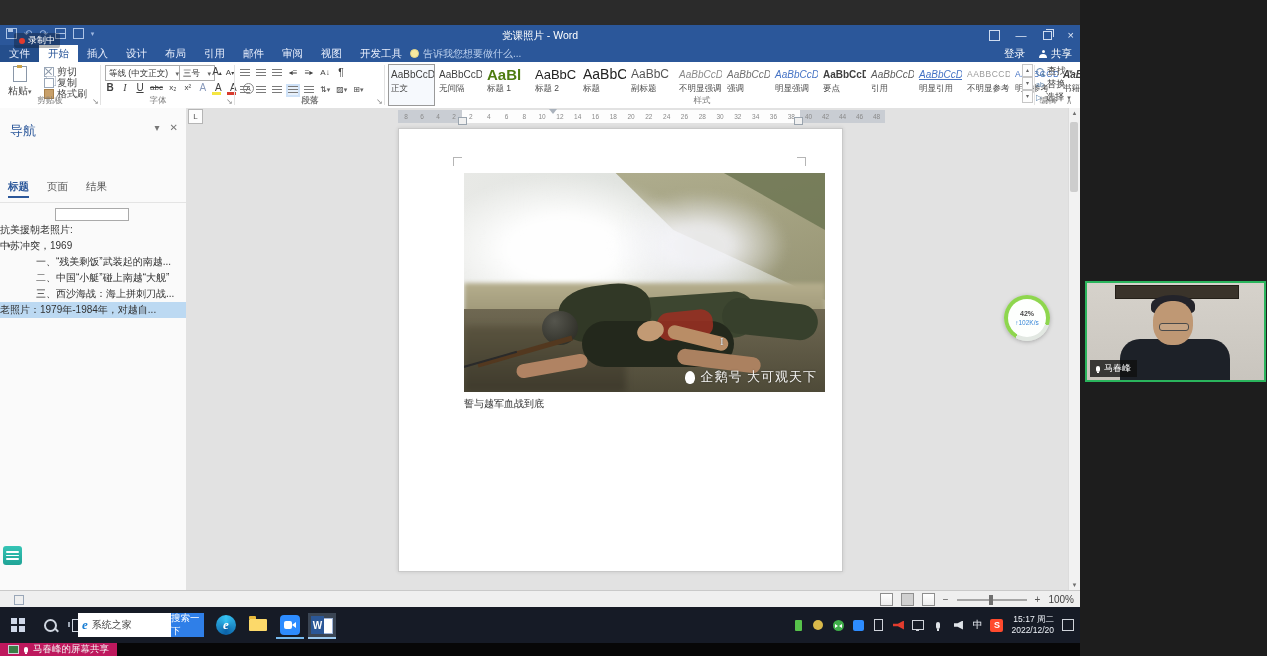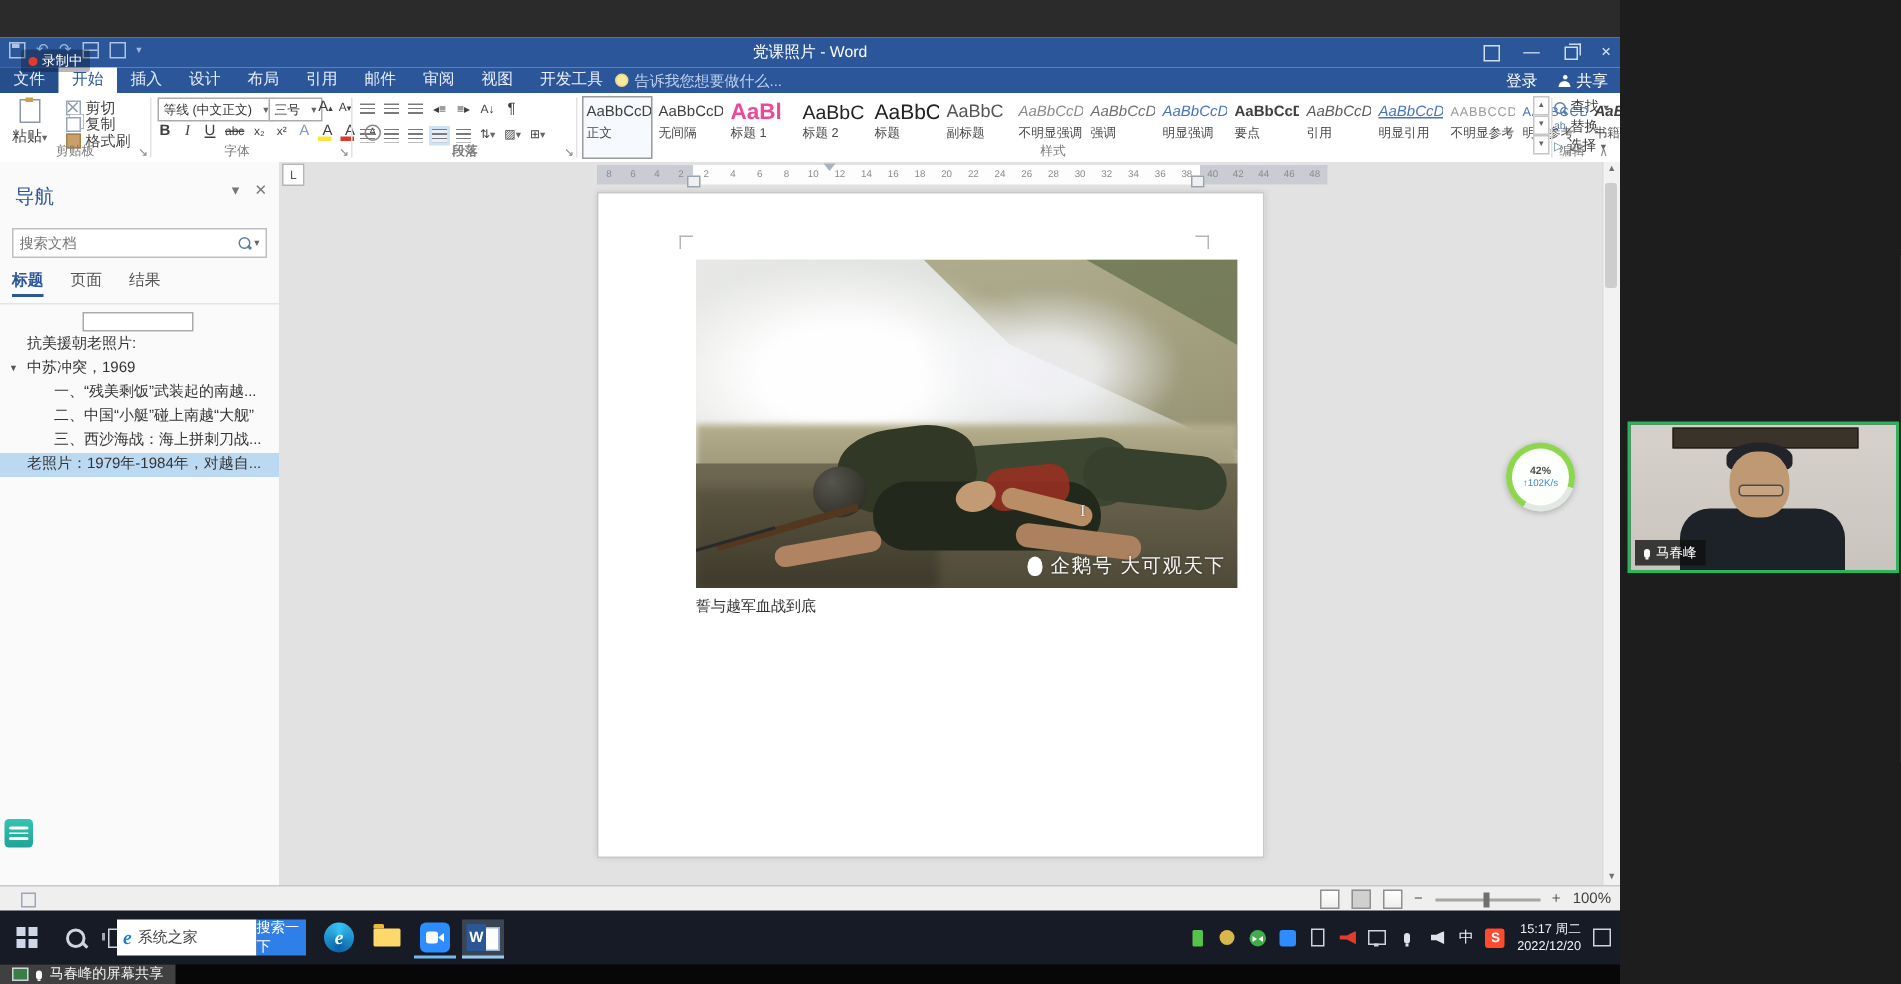--- a/index.html
+++ b/index.html
@@ -63,21 +63,21 @@
   .fbtn.strike{text-decoration:line-through;}
   .ubar{display:inline-block;width:9px;height:3px;margin-left:-10px;position:relative;top:4px;}
   .stripes{display:inline-block;width:10px;height:9px;background:repeating-linear-gradient(to bottom,#7a7a7a 0 1px,transparent 1px 3px);}
   .stripes.active-bg{outline:2px solid #cfe2f8;background-color:#e8f1fb;}
   .parrow{display:flex;gap:6px;align-items:center;position:absolute;}
   .sgal{position:absolute;left:388px;top:2px;display:flex;gap:1px;}
   .sg-item{width:41px;height:38px;border:1px solid transparent;padding:1px 2px;overflow:hidden;}
   .sg-item.sel{border-color:#9a9a9a;background:#f6f9fd;}
   .sg-s{font-size:10px;color:#3f3f3f;line-height:17px;white-space:nowrap;}
   .sg-l{font-size:8.5px;color:#4a4a4a;white-space:nowrap;}
-  .sg-item.h1 .sg-s{font-size:15px;font-weight:bold;color:#ec4899;}
+  .sg-item.h1 .sg-s{font-size:15px;font-weight:bold;color:#4d7c0f;}
   .sg-item.h2 .sg-s{font-size:13px;color:#222;}
   .sg-item.ttl .sg-s{font-size:14px;color:#222;}
   .sg-item.sub .sg-s{font-size:12px;color:#555;}
   .sg-item.sem .sg-s{font-style:italic;color:#8a8a8a;}
   .sg-item.em .sg-s{font-style:italic;color:#6f6f6f;}
   .sg-item.iem .sg-s{font-style:italic;color:#4472c4;}
   .sg-item.strong .sg-s{font-weight:bold;}
   .sg-item.quote .sg-s{font-style:italic;color:#5a5a5a;}
   .sg-item.iquote .sg-s{font-style:italic;color:#4472c4;text-decoration:underline;}
   .sg-item.sref .sg-s{color:#9a9a9a;font-size:8.5px;letter-spacing:.5px;line-height:17px;}
@@ -96,21 +96,21 @@
   .main{position:absolute;left:0;top:83px;width:1080px;height:482px;background:#e2e2e2;}
   .navpane{position:absolute;left:0;top:0;width:186px;height:482px;background:#fafafa;border-right:1px solid #cfcfcf;}
   .nav-title{position:absolute;left:10px;top:14px;font-size:13px;color:#2b579a;}
   .nav-btns{position:absolute;right:8px;top:14px;display:flex;gap:10px;color:#777;font-size:10px;}
   .nav-search{position:absolute;left:8px;top:44px;width:168px;height:18px;border:1px solid #bfbfbf;background:#fff;display:flex;align-items:center;}
   .nav-search input{flex:1;border:none;outline:none;font-size:9.5px;color:#333;padding:0 4px;background:transparent;font-family:inherit;}
   .nav-tabs{position:absolute;left:8px;top:72px;display:flex;gap:18px;font-size:10.5px;color:#555;}
   .ntab.active{color:#2b579a;border-bottom:2px solid #2b579a;padding-bottom:2px;font-weight:bold;}
   .nav-sep{position:absolute;left:0;right:0;top:94px;height:1px;background:#e4e4e4;}
   .outline{position:absolute;left:0;top:98px;right:0;font-size:10px;color:#333;}
-  .orow{height:16px;line-height:16px;padding-left:18px;white-space:nowrap;overflow:hidden;position:relative;}
+  .orow{height:16px;line-height:16px;white-space:nowrap;overflow:hidden;position:relative;}
   .orow.l2{padding-left:36px;}
   .orow.sel{background:#bcd9f2;}
   .orow.tri:before{content:"▼";position:absolute;left:6px;top:0;font-size:6px;color:#555;}
   .orow.boxrow{padding-left:0;}
   .obox{display:inline-block;margin-left:55px;margin-top:2px;width:72px;height:11px;border:1px solid #aaa;background:#fff;}
 
   
   .docarea{position:absolute;left:186px;top:0;width:894px;height:482px;background:#e2e2e2;overflow:hidden;}
   .tabsel{position:absolute;left:2px;top:1px;width:13px;height:13px;border:1px solid #b5b5b5;background:#fdfdfd;
           font-size:8px;color:#555;text-align:center;line-height:13px;}
@@ -213,21 +213,21 @@
   .mictray{width:4px;height:7px;background:#dfe3e8;border-radius:2px;position:relative;}
   .mictray:after{content:"";position:absolute;left:1px;top:7px;width:2px;height:2px;background:#dfe3e8;}
   .spk{width:9px;height:9px;background:#dfe3e8;clip-path:polygon(0 30%,40% 30%,100% 0,100% 100%,40% 70%,0 70%);}
   .ime{color:#eef2f8;font-size:10px;}
   .sogou{width:13px;height:13px;border-radius:2px;background:#ff4a2d;color:#fff;font-weight:bold;font-size:9px;display:flex;align-items:center;justify-content:center;}
   .clock{color:#eef2f8;font-size:8.5px;text-align:right;line-height:1.35;}
   .notif{width:12px;height:10px;border:1px solid #cfd3da;}
 
   
   .bottomstrip{left:0;top:643px;width:1267px;height:13px;background:#070707;}
-  .sharepill{position:absolute;left:0;top:0;height:13px;background:#404040;display:flex;align-items:center;gap:5px;padding:0 8px;}
+  .sharepill{position:absolute;left:0;top:0;height:13px;background:#be185d;display:flex;align-items:center;gap:5px;padding:0 8px;}
   .scr-ic{width:9px;height:7px;border:1px solid #cfd3da;background:#3a7d46;}
   .micw{width:4px;height:6px;background:#fff;border-radius:2px;position:relative;}
   .micw:after{content:"";position:absolute;left:1px;top:6px;width:2px;height:1.5px;background:#fff;}
   .sharetxt{color:#f0f0f0;font-size:9.5px;white-space:nowrap;}
 
   
   .rightpanel{left:1080px;top:0;width:187px;height:656px;background:#1d1d1d;}
   .speakbar{position:absolute;left:7px;top:78px;width:173px;height:25px;background:#2f2f2f;border-radius:3px;
             display:flex;align-items:center;gap:6px;padding:0 6px;box-sizing:border-box;}
   .micmute{width:7px;height:10px;position:relative;}
@@ -483,25 +483,20 @@
       <span class="collapse">∧</span>
     </div>
 
     <div class="main">
 
       <div class="navpane">
         <div class="nav-title">导航</div>
         <div class="nav-btns">
           <span>▾</span>
           <span>✕</span>
-        </div>
-        <div class="nav-search">
-          <input readonly="" placeholder="搜索文档" style="">
-          <span class="minimag" style="margin-right:2px;"></span>
-          <span class="caret" style="margin-right:4px;">▾</span>
         </div>
         <div class="nav-tabs">
 
         <span class="ntab active">标题</span>
             <span class="ntab">页面</span>
             <span class="ntab">结果</span>
           </div>
         <div class="nav-sep"></div>
         <div class="outline">
 

